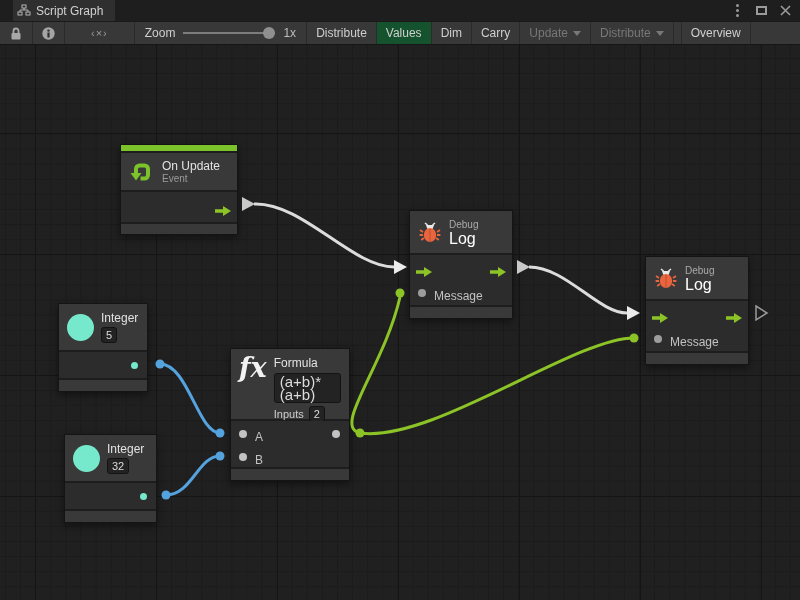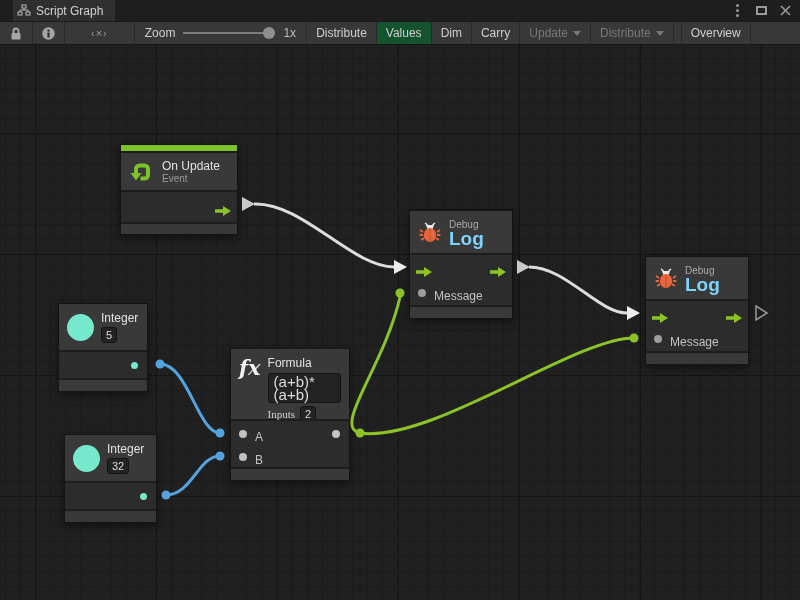--- a/index.html
+++ b/index.html
@@ -43,25 +43,25 @@
 
   
   .node{position:absolute;z-index:2;background:#1d1d1d;border:1px solid #141414;box-shadow:0 3px 8px rgba(0,0,0,.45);display:flex;flex-direction:column;gap:2px;}
   .sect{background:#2c2c2c;position:relative;}
   .sect.head{background:#393939;display:flex;align-items:center;gap:7px;padding:0 8px;}
   .sect.foot{background:#393939;}
   .topbar{height:6px;background:#7CC32B;}
   .ntitle{font-size:12px;color:#e2e2e2;line-height:14px;}
   .nsub{font-size:10px;color:#9a9a9a;line-height:12px;}
   .ncat{font-size:10px;color:#aaaaaa;line-height:12px;}
-  .nbig{font-size:19px;color:#7dd3fc;line-height:15px;font-weight:bold;}
+  .nbig{font-size:16px;color:#ffffff;line-height:15px;}
   .valbox{display:inline-block;background:#232323;border:1px solid #131313;border-radius:3px;color:#dcdcdc;font-size:11px;padding:0 4px;line-height:14px;}
   .exprbox{background:#232323;border:1px solid #131313;border-radius:3px;color:#dcdcdc;font-size:15px;padding:1px 5px;line-height:13px;}
   .tealdisc{width:27px;height:27px;border-radius:50%;background:#76E8CB;}
-  .fxglyph{font-family:"DejaVu Serif",serif;font-style:italic;font-weight:bold;font-size:21px;color:#f2f2f2;line-height:23px;}
+  .fxglyph{font-family:"DejaVu Serif",serif;font-style:italic;font-weight:bold;font-size:27px;color:#f2f2f2;line-height:23px;}
   .portdot{width:8px;height:8px;border-radius:50%;background:#9d9d9d;display:inline-block;}
   .portdot.light{background:#c2c2c2;}
   .minidot{width:7px;height:7px;border-radius:50%;background:#76E8CB;position:absolute;right:9px;top:50%;margin-top:-3.5px;}
   .row{position:relative;display:flex;align-items:center;gap:8px;padding:0 8px;}
   .rowlabel{font-size:12px;color:#c2c2c2;margin-top:6px;}
   .arrow-in{position:absolute;left:6px;top:50%;margin-top:-5px;}
   .arrow-out{position:absolute;right:6px;top:50%;margin-top:-5px;}
   .out-circle{position:absolute;right:9px;top:50%;margin-top:-4px;}
 </style>
 </head>
@@ -201,21 +201,21 @@
       <div class="sect foot" style="height:11px;"></div>
     </div>
 
     <div class="node" style="left:230px;top:303px;width:120px;">
       <div class="sect head" style="height:70px;align-items:flex-start;padding-top:7px;">
         <span class="fxglyph">fx</span>
         <div style="display:flex;flex-direction:column;gap:3px;">
           <div class="ntitle">Formula</div>
           <span class="exprbox">(a+b)*(a+b)</span>
           <div style="display:flex;align-items:center;gap:5px;">
-            <span style="font-size:11px;color:#cfcfcf;font-family:Liberation Serif, serif;">Inputs</span>
+            <span style="font-size:11px;color:#cfcfcf;">Inputs</span>
             <span class="valbox">2</span>
           </div>
         </div>
       </div>
       <div class="sect" style="height:46px;">
         <div class="row" style="height:26px;">
           <span class="portdot light"></span>
           <span class="rowlabel">A</span>
           <span class="portdot light out-circle"></span>
         </div>

